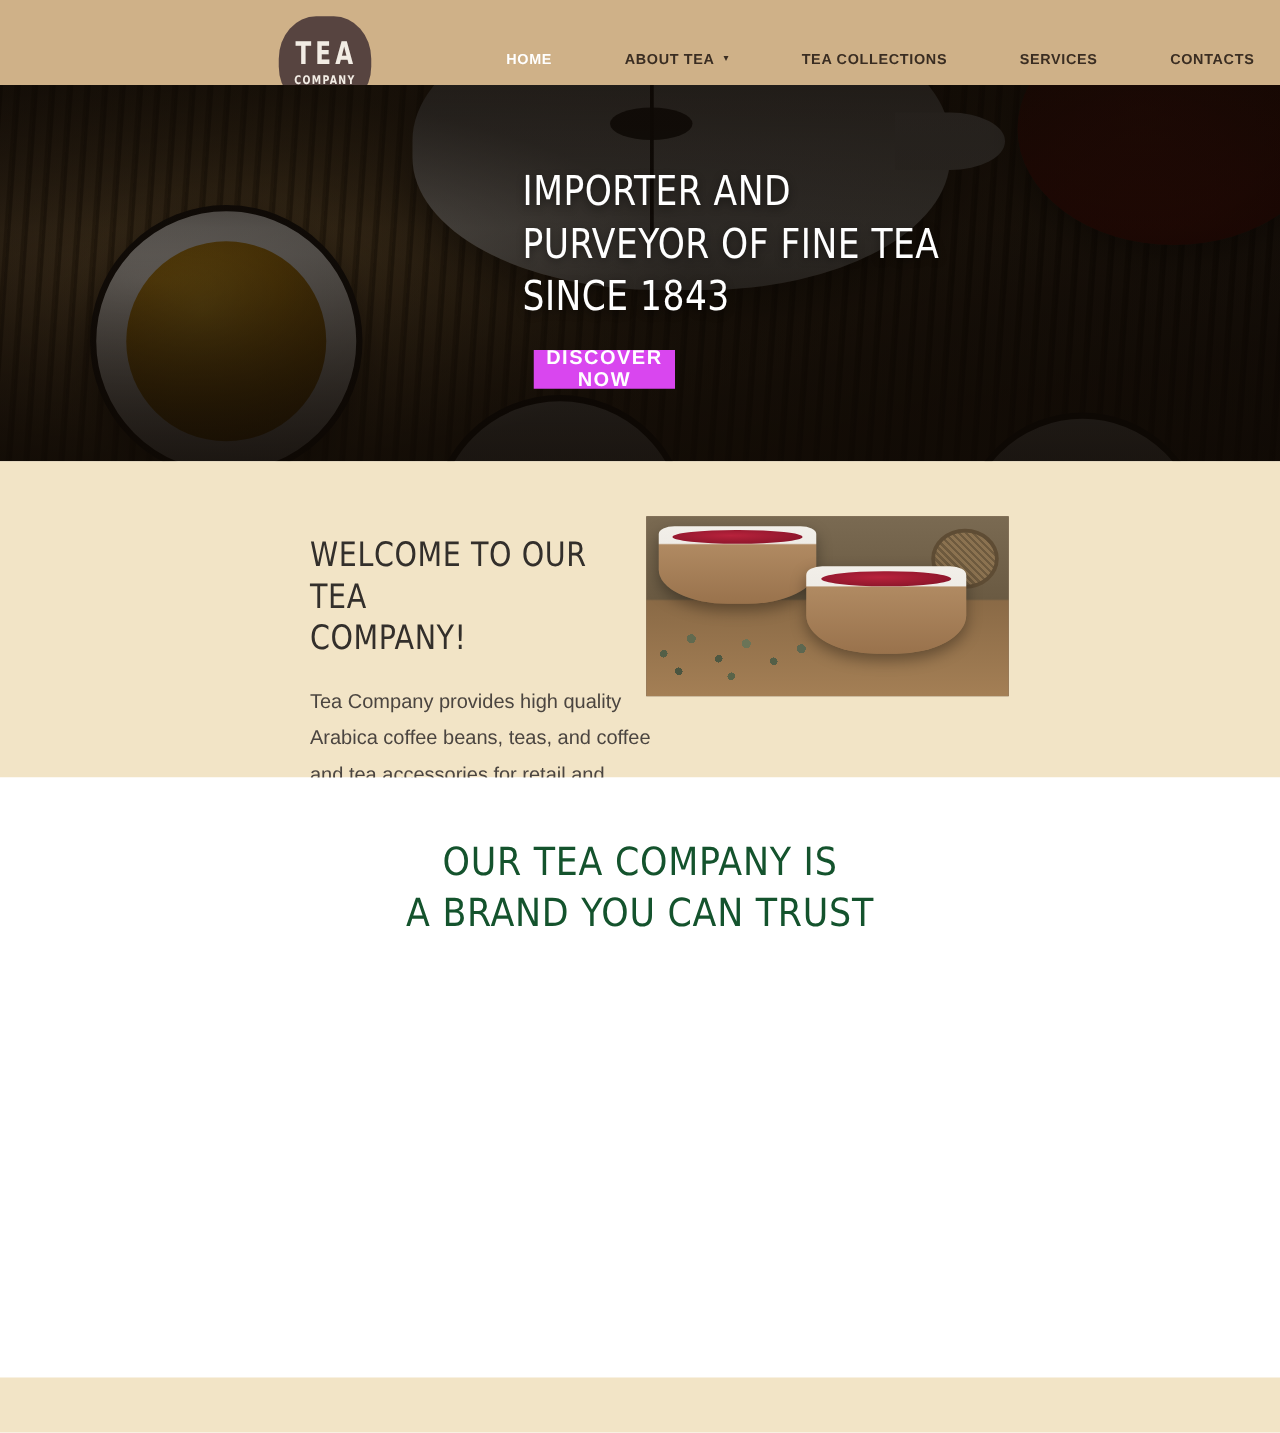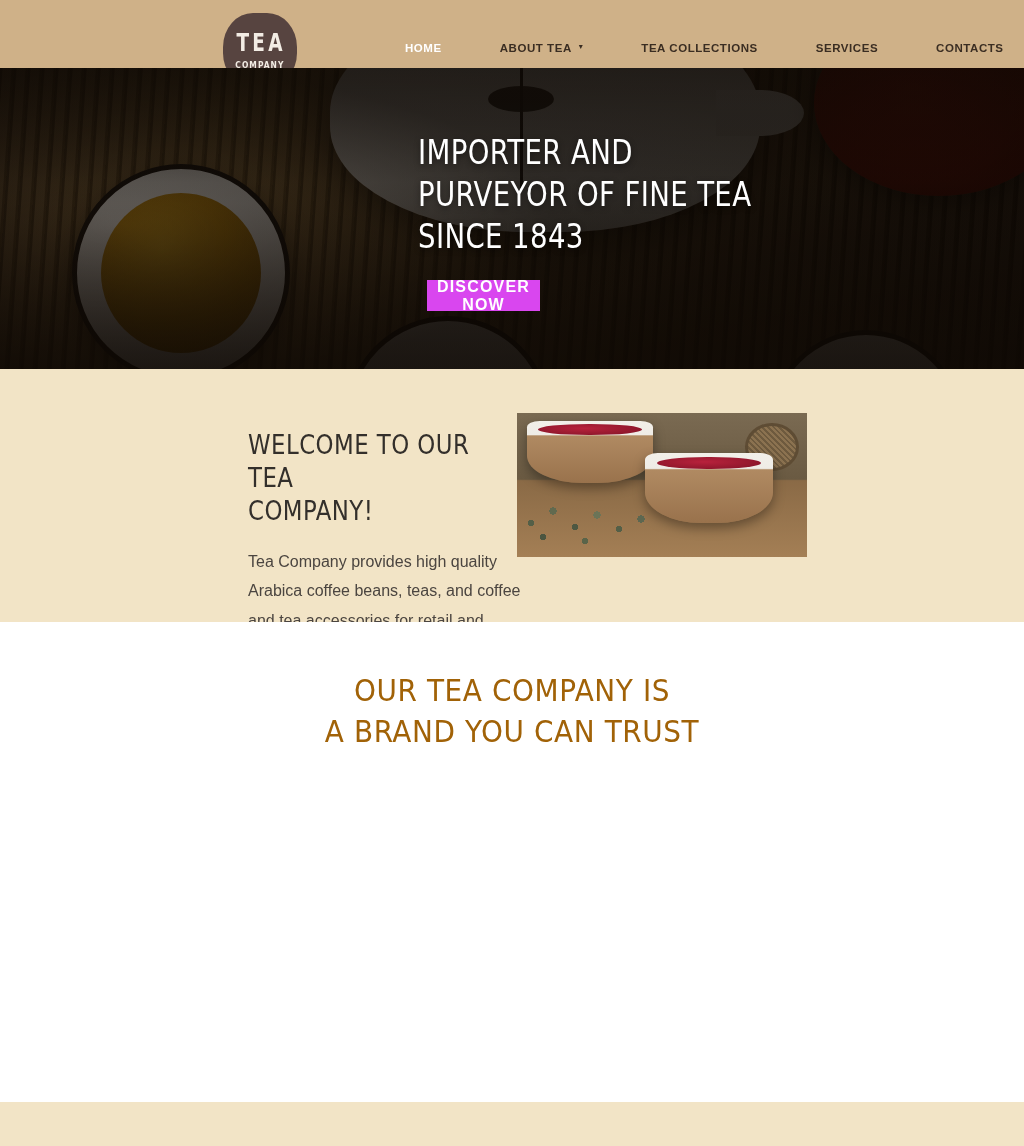--- a/index.html
+++ b/index.html
@@ -323,21 +323,21 @@
     background:#ffffff;
     height:440px;
     position:relative;
   }
   .trust-title {
     padding-top:48px;
     text-align:center;
     font-family:"Liberation Sans Narrow","DejaVu Sans Condensed","Liberation Sans",sans-serif;
     font-size:31px;
     line-height:1.33;
-    color:#a16207;
+    color:#14532d;
     text-transform:uppercase;
     font-weight:400;
     letter-spacing:0.6px;
   }
 
   
   .scene { position:absolute; inset:0; }
 
   
   .footer-band {

